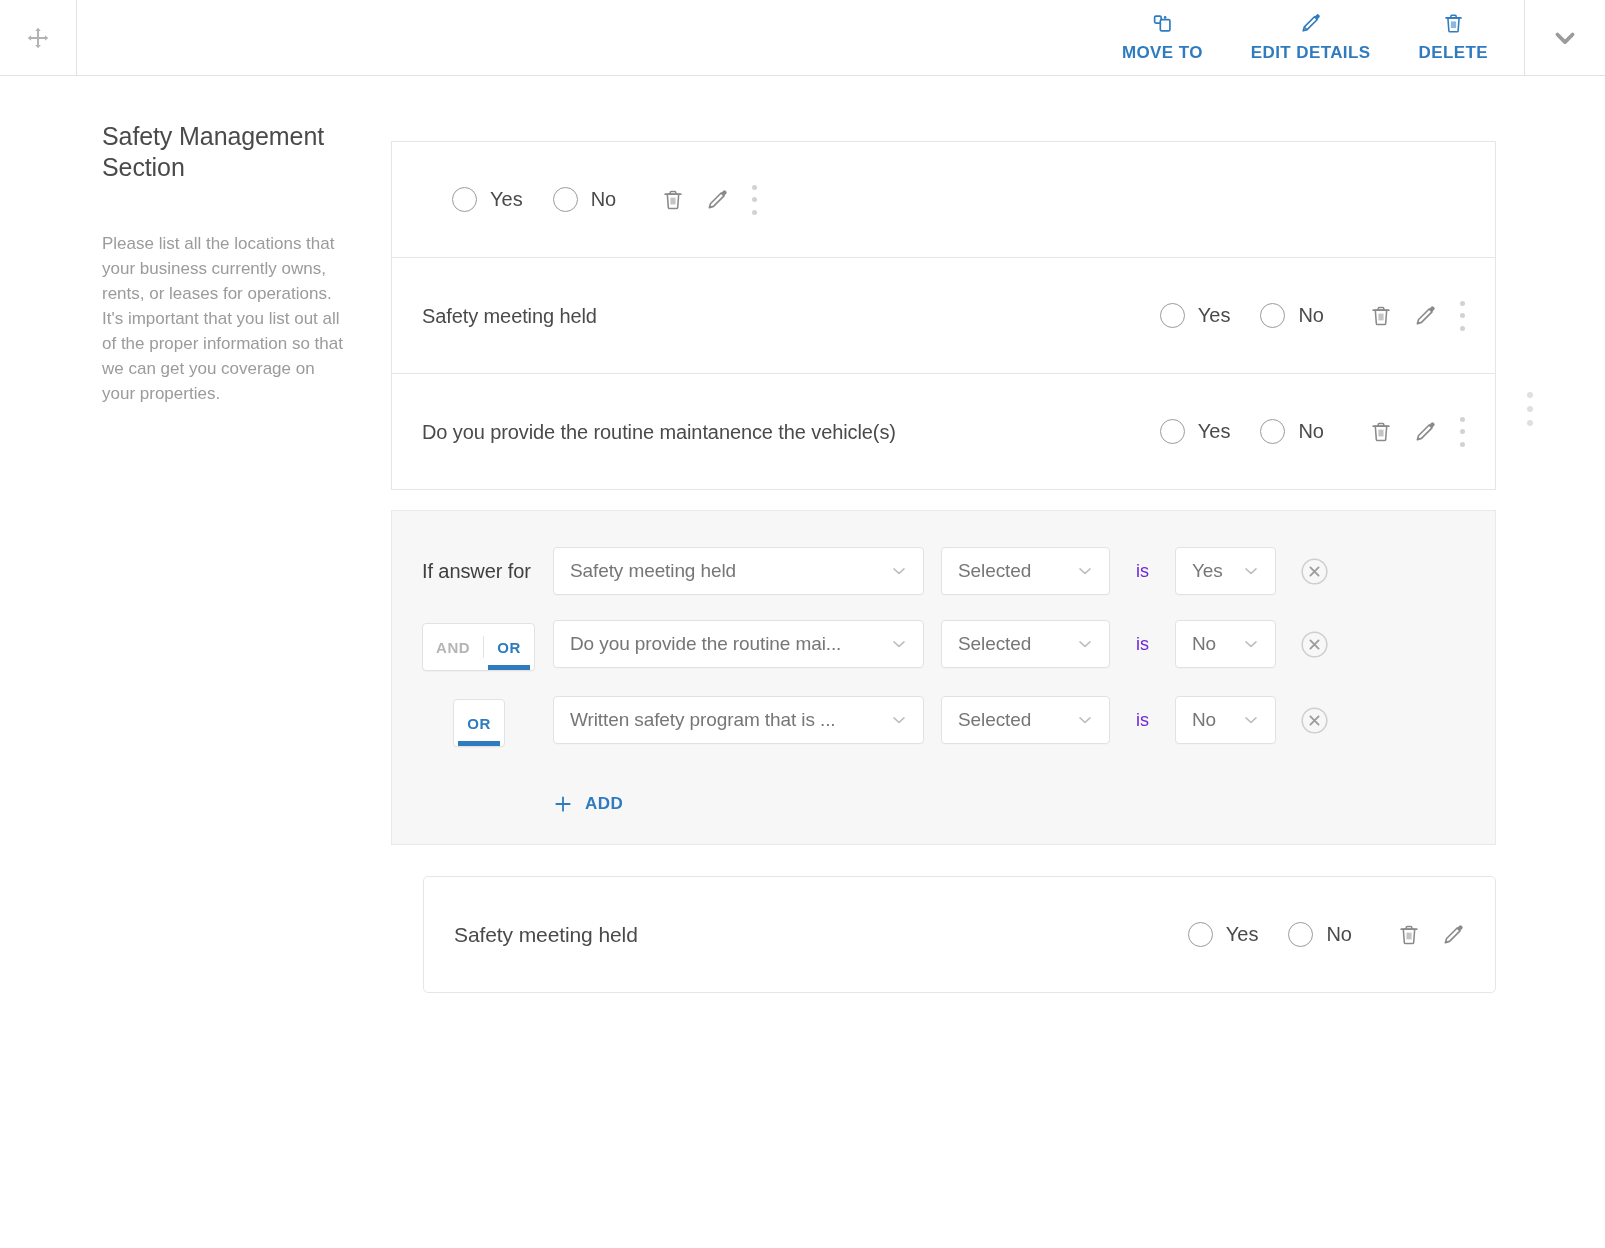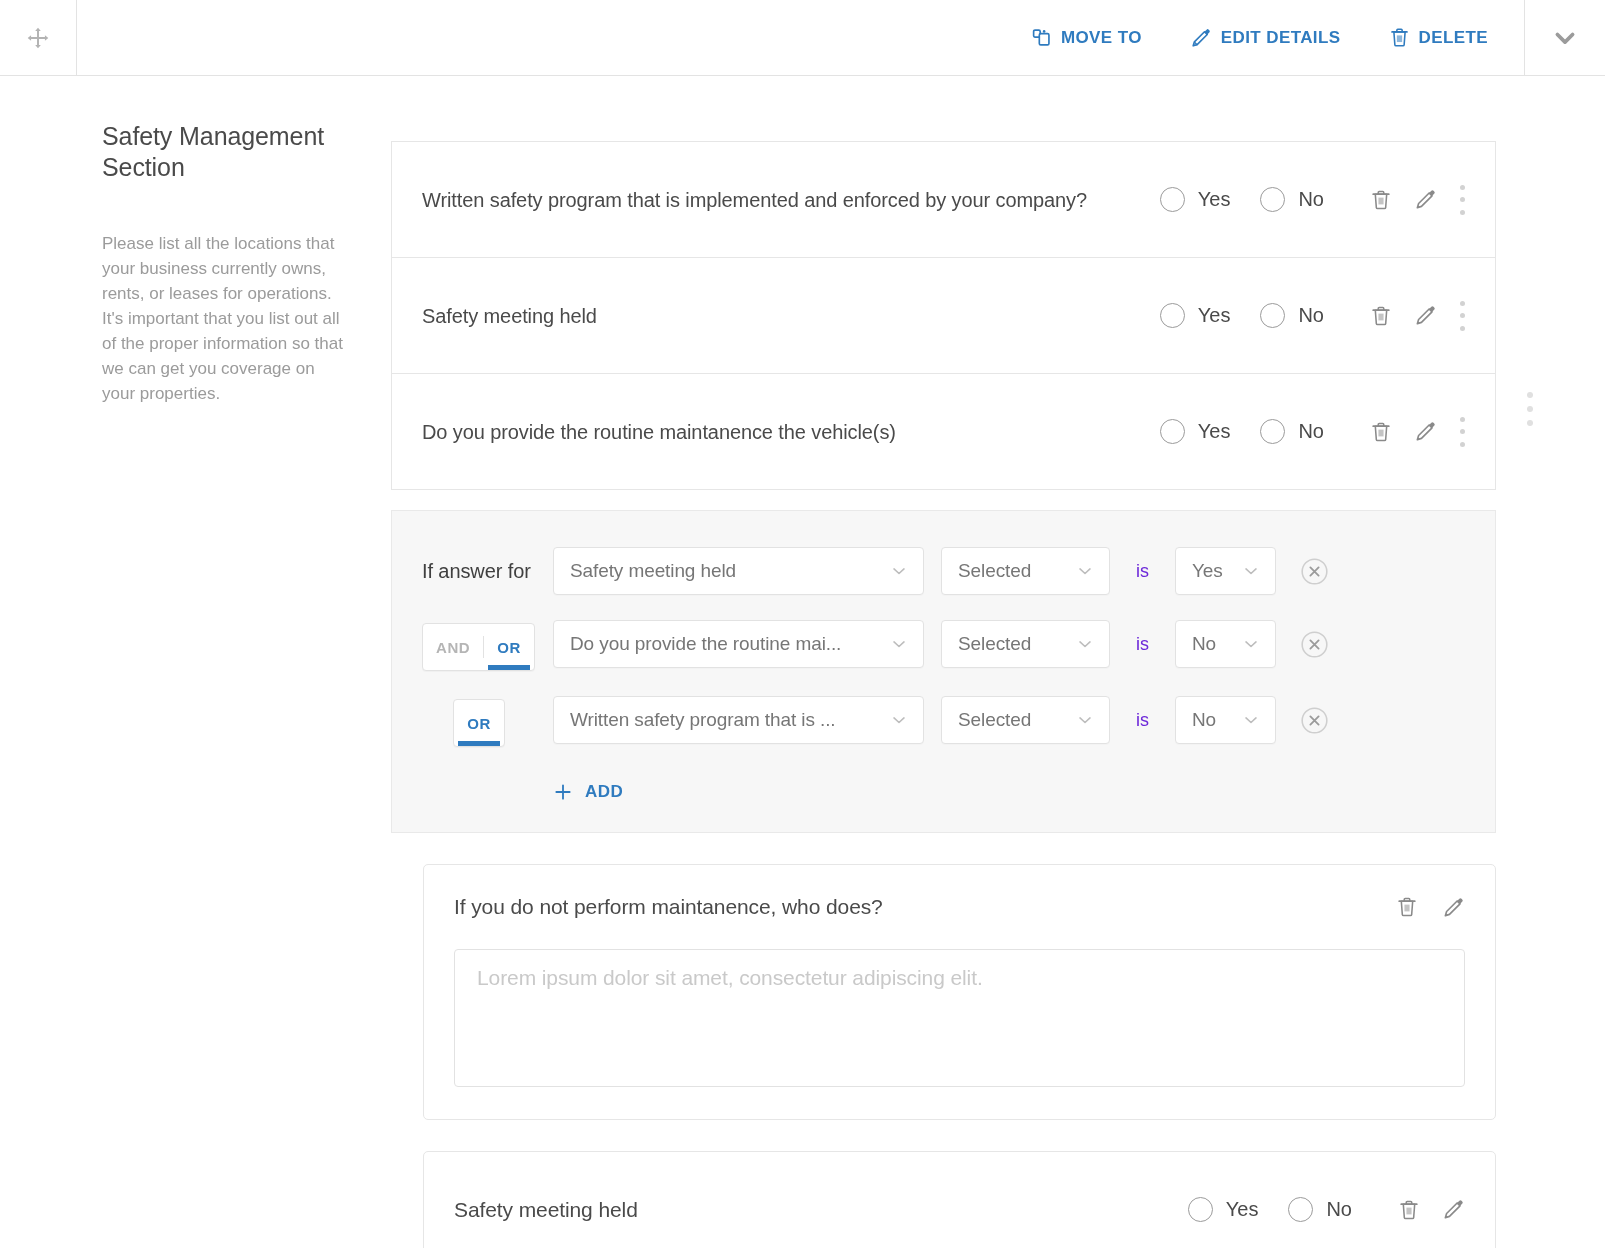--- a/index.html
+++ b/index.html
@@ -26,21 +26,21 @@
     display:flex; align-items:center; justify-content:center;
   }
   .move-cross { width:26px; height:26px; display:block; }
   .topbar-mid {
     flex:1; display:flex; align-items:center; justify-content:flex-end;
     padding-right:36px; gap:48px;
   }
   .tb-action {
     display:flex; align-items:center; gap:9px;
     color:#2f7bbf; font-size:17px; font-weight:700; letter-spacing:.4px;
-    cursor:pointer; white-space:nowrap;
+    cursor:pointer; white-space:nowrap;flex-direction:column;
   }
   .tb-action svg { display:block; }
   .chev-cell {
     width:81px; min-width:81px;
     border-left:1px solid #e3e3e3;
     display:flex; align-items:center; justify-content:center;
     cursor:pointer;
   }
 
   
@@ -156,21 +156,21 @@
   }
   .sel-q { width:371px; min-width:371px; margin-left:0; }
   .sel-op { width:169px; min-width:169px; margin-left:17px;gap:24px; }
   .sel-val { width:101px; min-width:101px; margin-left:26px; }
   .is-label { font-size:18px; color:#6d28d9; margin-left:26px; }
   .rm-btn { margin-left:24px; cursor:pointer; display:block; }
 
   .add-btn {
     display:flex; align-items:center; gap:12px;
     color:#2f7bbf; font-size:17px; font-weight:700; letter-spacing:.5px;
-    margin:35px 0 0 161px; cursor:pointer; width:max-content;
+    margin:47px 0 0 161px; cursor:pointer; width:max-content;
   }
 
   
   .child-wrap { padding:0 0 0 32px; background:#fff; }
   .child-card {
     border:1px solid #e6e6e6; border-radius:5px;
     background:#fff;
     margin-top:31px;
     padding:0 30px;
   }
@@ -255,21 +255,20 @@
 <div class="side-kebab">
   <i></i>
   <i></i>
   <i></i>
 </div>
 
 <div class="main">
 
   <div class="qcard">
     <div class="qrow tall">
-      <div class="qtext">Written safety program that is implemented and enforced by your company?</div>
       <div class="qopts">
         <div class="opt">
           <span class="radio"></span>
           <span class="opt-label">Yes</span>
         </div>
         <div class="opt">
           <span class="radio"></span>
           <span class="opt-label">No</span>
         </div>
       </div>
@@ -455,38 +454,20 @@
     <div class="add-btn">
       <svg width="20" height="20" viewBox="0 0 24 24">
         <path d="M12 4 V20 M4 12 H20" stroke="#2f7bbf" stroke-width="2.2" stroke-linecap="round"></path>
       </svg>
       <span>ADD</span>
     </div>
   </div>
 
   <div class="child-wrap">
 
-    <div class="child-card">
-      <div class="child-head">
-        <div class="child-title">If you do not perform maintanence, who does?</div>
-        <div class="child-icons">
-          <svg class="ico" width="22" height="22" viewBox="0 0 24 24">
-            <path d="M3.5 5.7 H20.5" stroke="#8a8a8a" stroke-width="1.9" stroke-linecap="round"></path>
-            <path d="M9 5.7 V3.8 A1 1 0 0 1 10 2.8 H14 A1 1 0 0 1 15 3.8 V5.7" fill="none" stroke="#8a8a8a" stroke-width="1.7"></path>
-            <path d="M5.8 5.7 L6.9 20.2 A1.3 1.3 0 0 0 8.2 21.3 H15.8 A1.3 1.3 0 0 0 17.1 20.2 L18.2 5.7 Z" fill="none" stroke="#8a8a8a" stroke-width="1.7" stroke-linejoin="round"></path>
-            <rect x="9.2" y="9.4" width="5.6" height="7.4" fill="#8a8a8a" opacity=".5"></rect>
-          </svg>
-          <svg class="ico" width="23" height="23" viewBox="0 0 24 24">
-            <path d="M3.5 20.5 L4.8 16.2 L15.8 5.2 L18.8 8.2 L7.8 19.2 Z" fill="none" stroke="#8a8a8a" stroke-width="1.7" stroke-linejoin="round"></path>
-            <path d="M15.8 5.2 L18.1 2.9 A1.6 1.6 0 0 1 20.4 2.9 L21.1 3.6 A1.6 1.6 0 0 1 21.1 5.9 L18.8 8.2 Z" fill="#8a8a8a"></path>
-          </svg>
-        </div>
-      </div>
-      <textarea class="ta" placeholder="Lorem ipsum dolor sit amet, consectetur adipiscing elit." style=""></textarea>
-    </div>
 
     <div class="child-card radio-card">
       <div class="child-radio-row">
         <div class="qtext">Safety meeting held</div>
         <div class="qopts">
           <div class="opt">
             <span class="radio"></span>
             <span class="opt-label">Yes</span>
           </div>
           <div class="opt">

